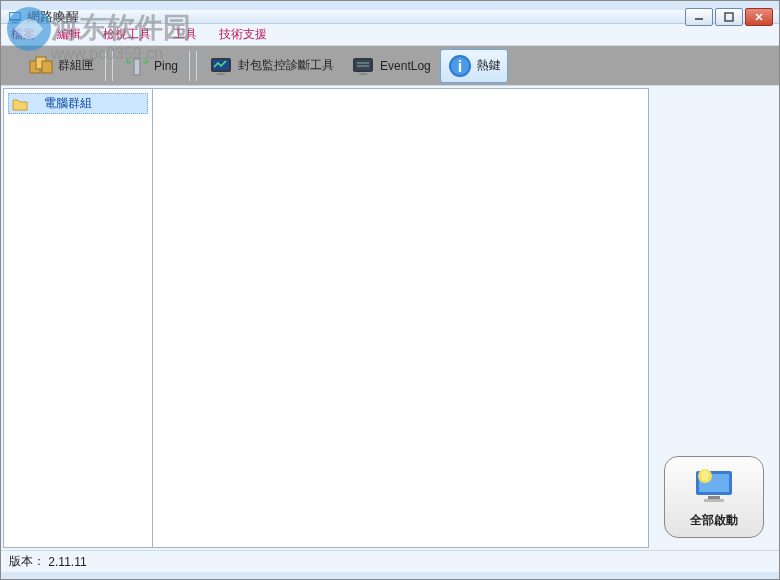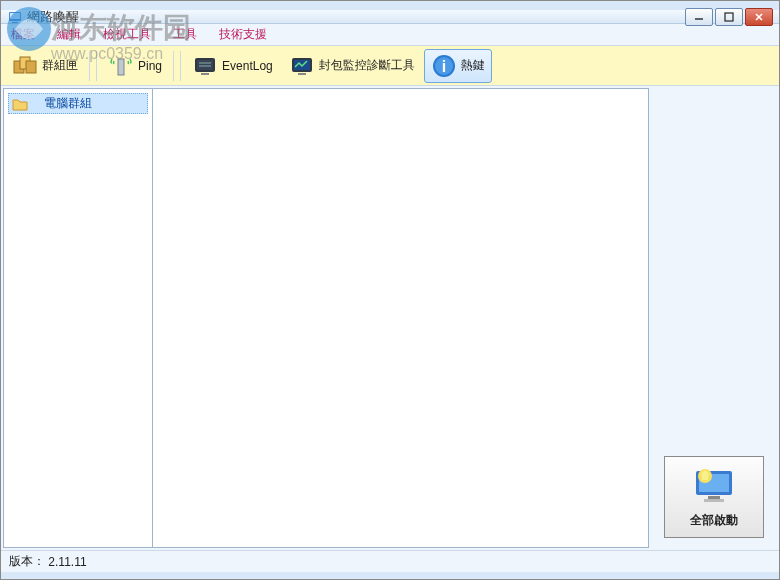--- a/index.html
+++ b/index.html
@@ -63,25 +63,25 @@
   border-bottom: 1px solid #cdd9e5;
 }
 .menubar .menu-item {
   color: #be185d;
   cursor: pointer;
   padding: 2px 4px;
 }
 
 .toolbar {
   height: 40px;
-  background: #fef9c3;
+  background: #a3a3a3;
   border-bottom: 1px solid #cdd9e5;
   display: flex;
   align-items: center;
-  padding: 0 4px;
+  padding: 0 20px;
   gap: 2px;
 }
 .tool-btn {
   display: flex;
   align-items: center;
   gap: 4px;
   padding: 3px 6px;
   border: 1px solid transparent;
   border-radius: 3px;
   cursor: pointer;
@@ -140,21 +140,21 @@
   flex-direction: column;
   justify-content: flex-end;
   align-items: center;
   padding: 10px 8px;
   gap: 16px;
 }
 .big-btn {
   width: 100px;
   height: 82px;
   border: 1px solid #8a8a8a;
-  border-radius: 0;
+  border-radius: 14px;
   background: linear-gradient(to bottom, #fdfdfd, #e4e4e4);
   display: flex;
   flex-direction: column;
   align-items: center;
   justify-content: center;
   gap: 4px;
   cursor: pointer;
 }
 .big-btn .icon-big svg { width: 44px; height: 40px; }
 .big-btn .label { font-weight: bold; color: #222; font-size: 12px; }
@@ -242,38 +242,38 @@
         </svg>
     </span>
     <span class="label">Ping</span>
   </div>
   <div class="tool-sep"></div>
   <div class="tool-sep"></div>
   <div class="tool-btn">
     <span class="icon-box">
       <svg viewBox="0 0 26 26">
           <rect x="3" y="5" width="20" height="14" rx="2" fill="#303844"></rect>
+          <rect x="5" y="7" width="16" height="10" fill="#1a4a8a"></rect>
+          <polyline points="6,14 10,10 13,13 18,8" fill="none" stroke="#60e080" stroke-width="1.5"></polyline>
+          <rect x="9" y="20" width="8" height="2" fill="#888"></rect>
+        </svg>
+    </span>
+    <span class="label">封包監控診斷工具</span>
+  </div>
+  <div class="tool-btn">
+    <span class="icon-box">
+      <svg viewBox="0 0 26 26">
+          <rect x="3" y="5" width="20" height="14" rx="2" fill="#303844"></rect>
           <rect x="5" y="7" width="16" height="10" fill="#384454"></rect>
           <line x1="7" y1="10" x2="19" y2="10" stroke="#8aa" stroke-width="1"></line>
           <line x1="7" y1="13" x2="19" y2="13" stroke="#8aa" stroke-width="1"></line>
           <rect x="9" y="20" width="8" height="2" fill="#888"></rect>
         </svg>
     </span>
     <span class="label">EventLog</span>
-  </div>
-  <div class="tool-btn">
-    <span class="icon-box">
-      <svg viewBox="0 0 26 26">
-          <rect x="3" y="5" width="20" height="14" rx="2" fill="#303844"></rect>
-          <rect x="5" y="7" width="16" height="10" fill="#1a4a8a"></rect>
-          <polyline points="6,14 10,10 13,13 18,8" fill="none" stroke="#60e080" stroke-width="1.5"></polyline>
-          <rect x="9" y="20" width="8" height="2" fill="#888"></rect>
-        </svg>
-    </span>
-    <span class="label">封包監控診斷工具</span>
   </div>
   <div class="tool-btn highlighted">
     <span class="icon-box">
       <svg viewBox="0 0 26 26">
           <circle cx="13" cy="13" r="11" fill="#2a7ad0"></circle>
           <circle cx="13" cy="13" r="9" fill="#4a9ae8"></circle>
           <text x="13" y="19" font-size="16" font-weight="bold" text-anchor="middle" fill="#fff">i</text>
         </svg>
     </span>
     <span class="label">熱鍵</span>

